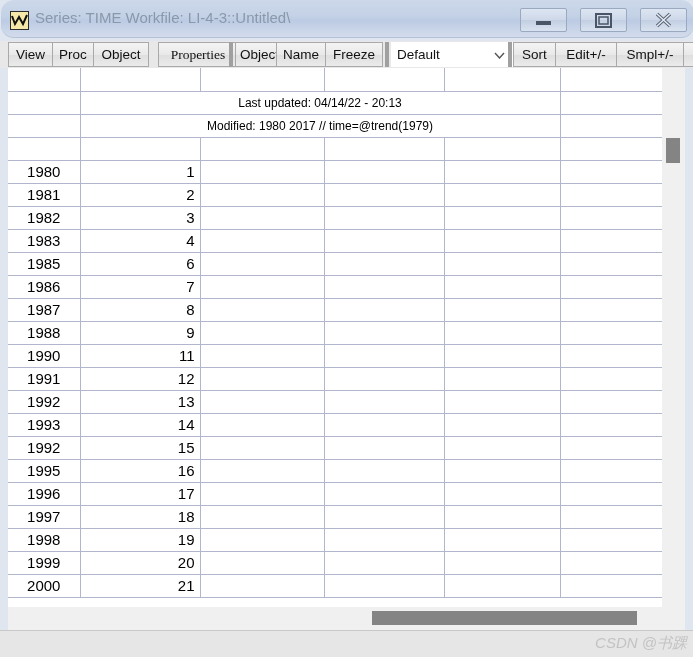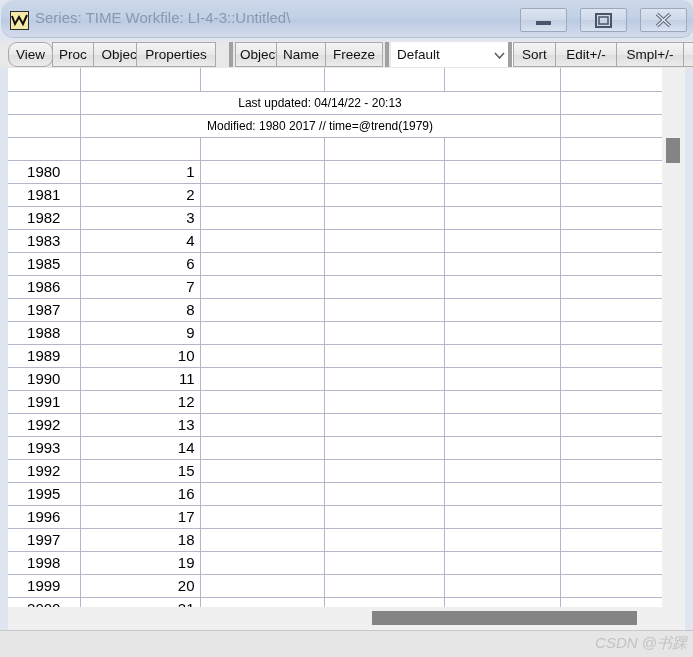--- a/index.html
+++ b/index.html
@@ -260,24 +260,24 @@
     </div>
     <div class="wbtn" id="btn-close">
       <svg width="45" height="22" viewBox="0 0 45 22">
         <path d="M16,5 L29,17 M29,5 L16,17" stroke="#5a6678" stroke-width="3.5" fill="none" stroke-linecap="butt"></path>
         <path d="M16,5 L29,17 M29,5 L16,17" stroke="#e7ecf4" stroke-width="1.4" fill="none"></path>
       </svg>
     </div>
   </div>
 
   <div id="toolbar">
-    <div class="tbtn" style="left:8px;width:45px;border-radius:9px;">View</div>
+    <div class="tbtn" style="left:8px;width:45px;">View</div>
     <div class="tbtn" style="left:52px;width:42px;">Proc</div>
     <div class="tbtn" style="left:93px;width:56px;">Object</div>
-    <div class="tbtn" style="left:136px;width:80px;">Properties</div>
+    <div class="tbtn" style="left:158px;width:80px;font-family:Liberation Serif, serif;">Properties</div>
 
     <div class="tsep" style="left:229px;"></div>
 
     <div class="tbtn" style="left:235px;width:42px;">Object</div>
     <div class="tbtn" style="left:276px;width:50px;">Name</div>
     <div class="tbtn" style="left:325px;width:58px;">Freeze</div>
 
     <div class="tsep" style="left:385px;"></div>
 
     <div id="combo-default">
@@ -396,28 +396,20 @@
           </tr>
           <tr>
             <td class="rowlabel">1988</td>
             <td class="valcell">9</td>
             <td></td>
             <td></td>
             <td></td>
             <td></td>
           </tr>
           <tr>
-            <td class="rowlabel">1989</td>
-            <td class="valcell">10</td>
-            <td></td>
-            <td></td>
-            <td></td>
-            <td></td>
-          </tr>
-          <tr>
             <td class="rowlabel">1990</td>
             <td class="valcell">11</td>
             <td></td>
             <td></td>
             <td></td>
             <td></td>
           </tr>
           <tr>
             <td class="rowlabel">1991</td>
             <td class="valcell">12</td>

